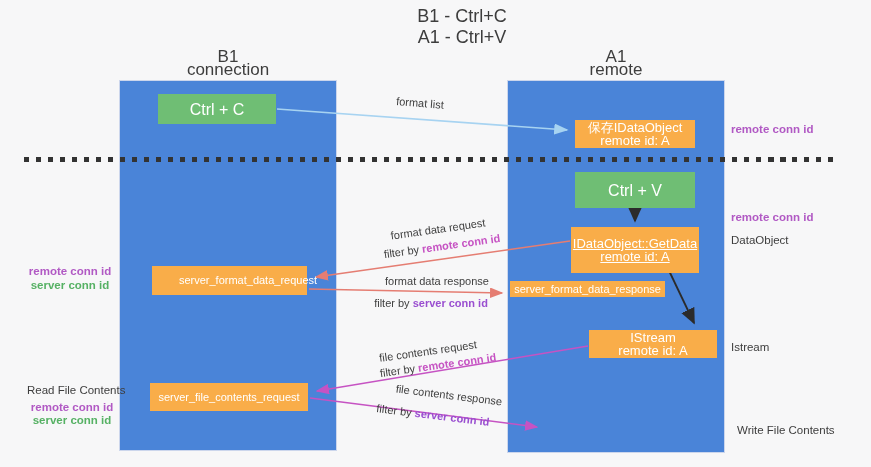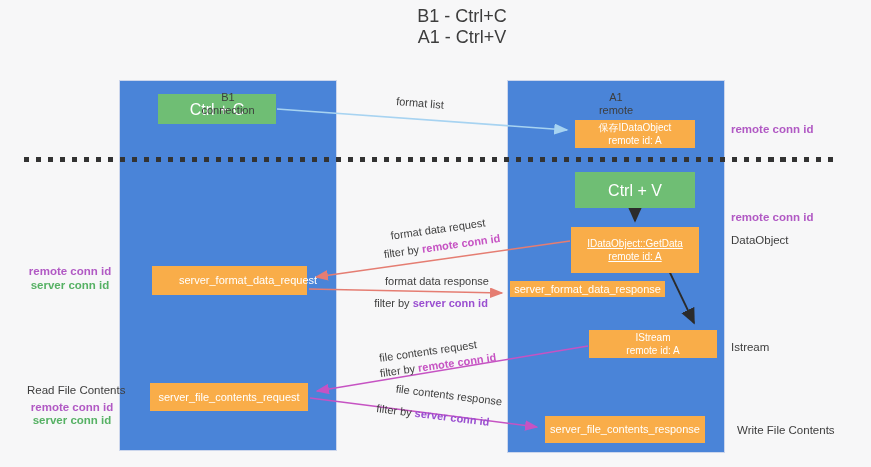--- a/index.html
+++ b/index.html
@@ -5,29 +5,29 @@
   :root{
     --bg:#f7f7f8; --column-blue:#4a84d8; --box-orange:#f9ad49; --box-green:#6fbe74;
     --purple-text:#b159c4; --magenta-text:#c653c3; --violet-text:#9a4fd0; --green-text:#56b164;
     --dark-text:#3d3d3d; --arrow-blue:#a7d3f1; --arrow-red:#e57d72; --arrow-magenta:#c653c3; --arrow-black:#2b2b2b;
   }
   html,body{margin:0;padding:0;}
   body{font-family:"Liberation Sans","DejaVu Sans",sans-serif;background:#fff;}
   .stage{position:relative;width:871px;height:467px;background:var(--bg);overflow:hidden;}
   .abs{position:absolute;}
   .title{left:0;top:6px;width:860px;text-align:center;font-size:18px;color:var(--dark-text);line-height:21px;z-index:6;padding-left:32px;}
-  .colhead{top:50px;text-align:center;font-size:11px;color:var(--dark-text);line-height:13px;z-index:6;margin-top:41px;}
+  .colhead{top:50px;text-align:center;font-size:17px;color:var(--dark-text);line-height:13px;z-index:6;}
   .column{background:var(--column-blue);border:1px solid #ccd6ec;box-sizing:border-box;z-index:1;}
   .dashline{left:24px;top:157px;width:814px;height:5px;z-index:2;
     background:repeating-linear-gradient(90deg,#333 0 5.5px,transparent 5.5px 12px);}
   .node{display:flex;flex-direction:column;align-items:center;justify-content:center;
     color:#fff;text-align:center;z-index:4;box-sizing:border-box;}
   .green{background:var(--box-green);font-size:16px;}
   .orange{background:var(--box-orange);font-size:11px;}
-  .node .l2{font-size:10px;line-height:13px;}
+  .node .l2{font-size:13px;line-height:13px;}
   .node .l1{line-height:13px;}
   .sidelabel{font-size:11.5px;z-index:6;white-space:nowrap;}
   .bold-purple{color:var(--purple-text);font-weight:bold;}
   .bold-green{color:var(--green-text);font-weight:bold;}
   .plain{color:var(--dark-text);}
   .arrowlabel{font-size:11px;color:#3f3f3f;text-align:center;z-index:6;white-space:nowrap;}
   .fb-remote{color:var(--magenta-text);font-weight:bold;}
   .fb-server{color:var(--violet-text);font-weight:bold;}
   svg.overlay{position:absolute;left:0;top:0;z-index:3;pointer-events:none;}
 </style>
@@ -107,23 +107,20 @@
 
   <div class="abs node orange" style="left:589px;top:330px;width:128px;height:28px;">
     <span class="l2">IStream</span>
     <span class="l2">remote id: A</span>
   </div>
 
   <div class="abs node orange" style="left:150px;top:383px;width:158px;height:28px;">
     <span class="l1">server_file_contents_request</span>
   </div>
 
-  <div class="abs node orange" style="left:545px;top:416px;width:160px;height:27px;">
-    <span class="l1">server_file_contents_response</span>
-  </div>
 
   <div class="abs sidelabel bold-purple" style="left:731px;top:123px;">remote conn id</div>
   <div class="abs sidelabel bold-purple" style="left:731px;top:211px;">remote conn id</div>
   <div class="abs sidelabel plain" style="left:731px;top:234px;">DataObject</div>
   <div class="abs sidelabel plain" style="left:731px;top:341px;">Istream</div>
   <div class="abs sidelabel plain" style="left:737px;top:424px;">Write File Contents</div>
 
   <div class="abs sidelabel bold-purple" style="left:25px;top:265px;width:90px;text-align:center;">remote conn id</div>
   <div class="abs sidelabel bold-green" style="left:25px;top:279px;width:90px;text-align:center;">server conn id</div>
   <div class="abs sidelabel plain" style="left:27px;top:384px;">Read File Contents</div>

